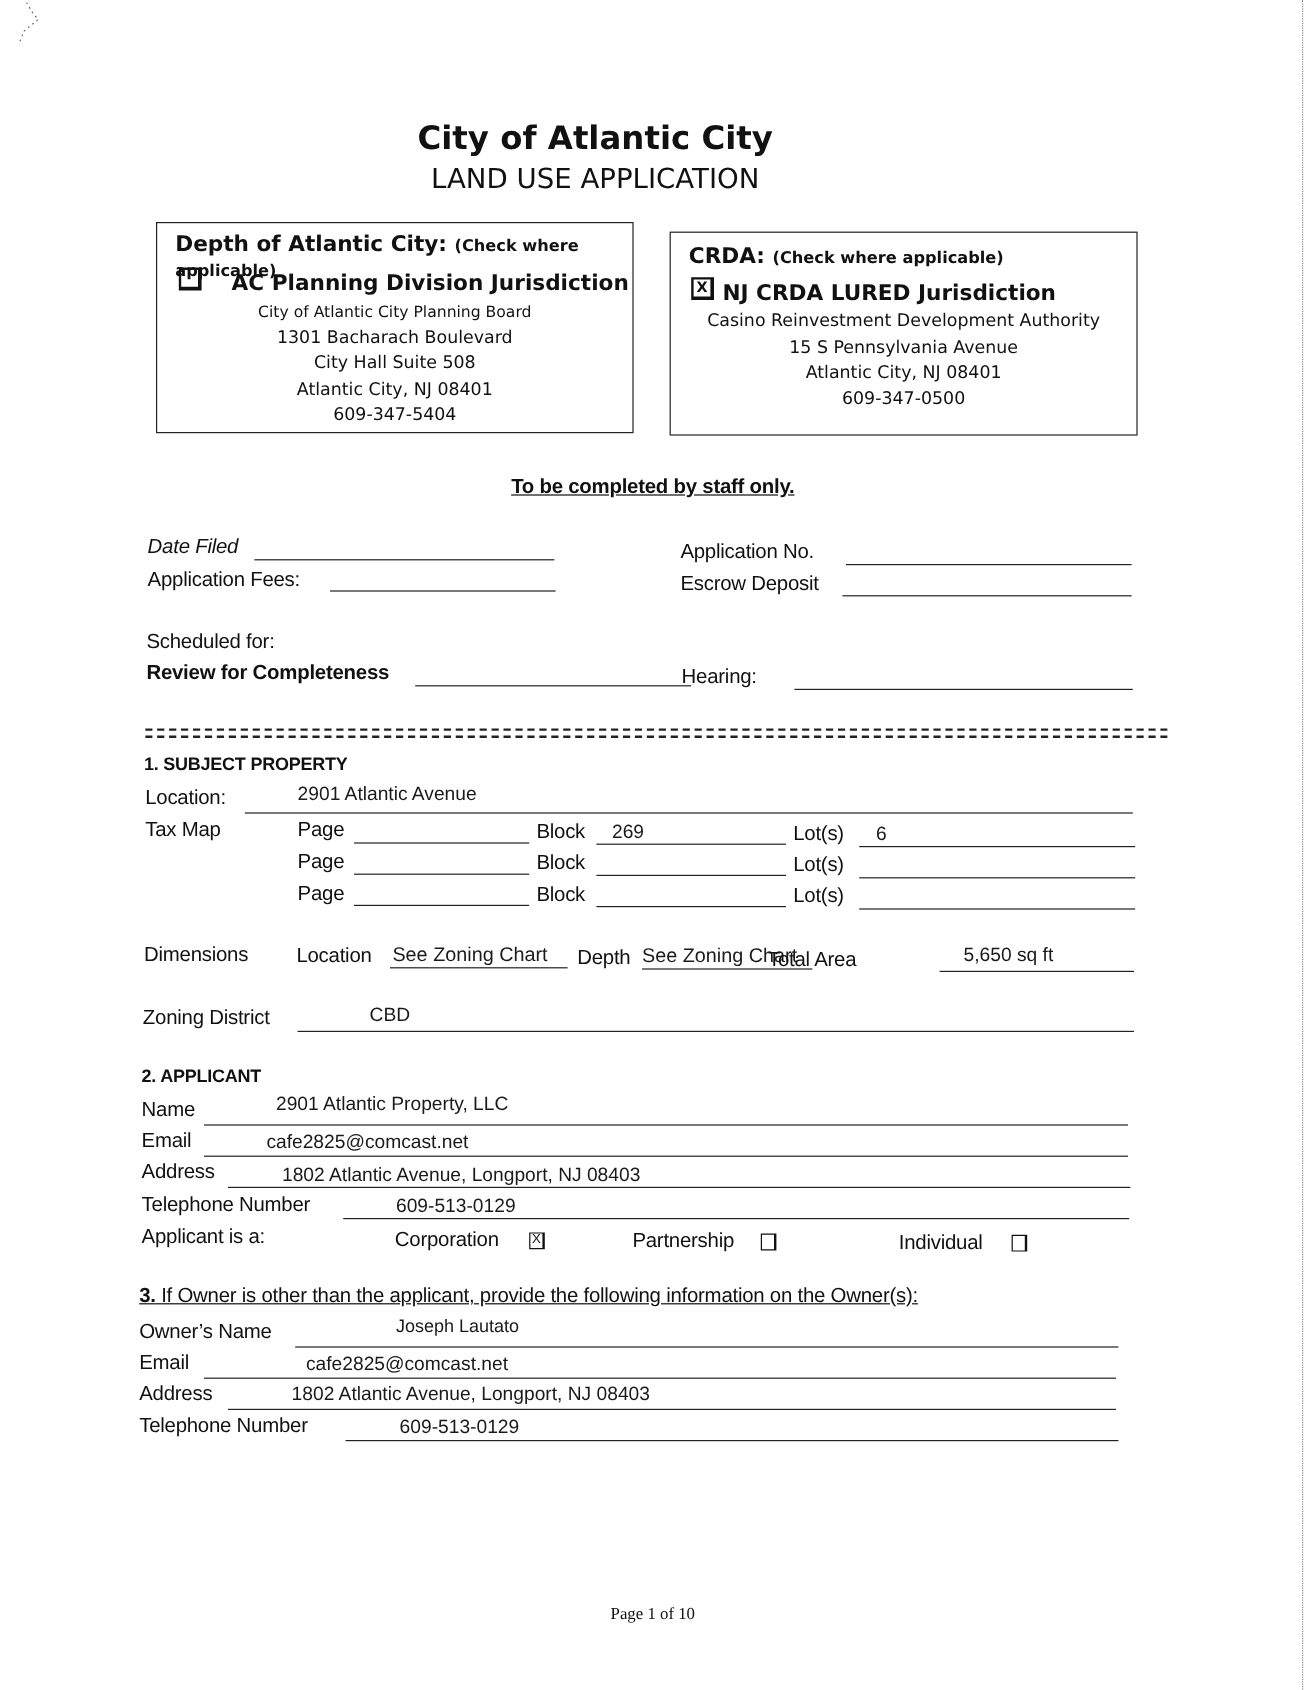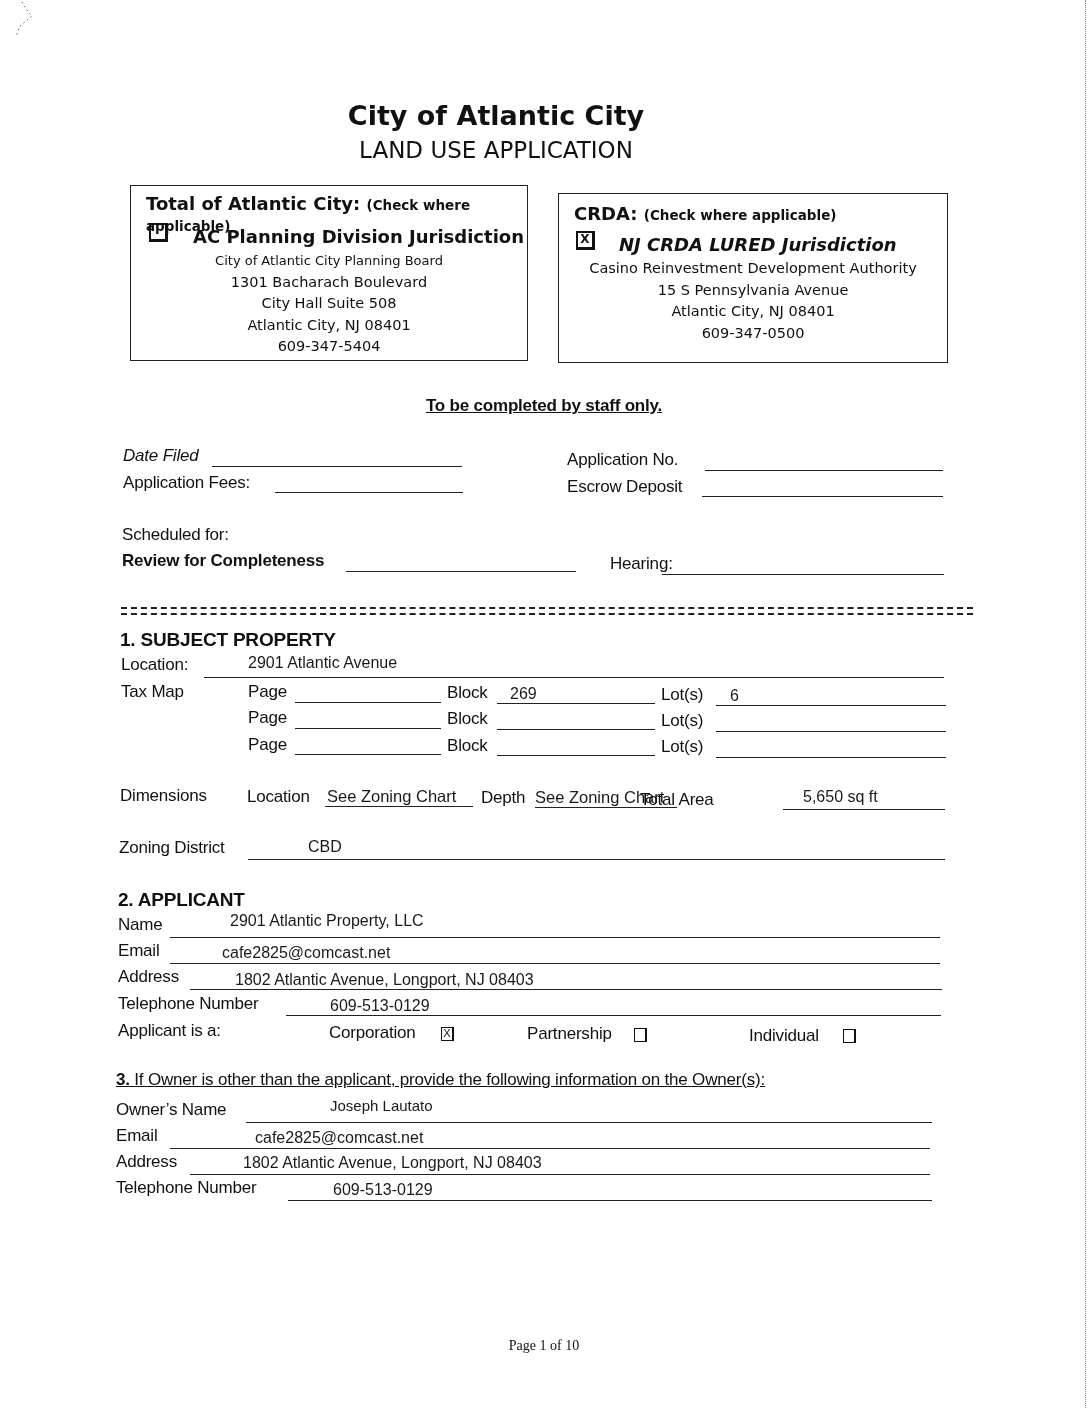--- a/index.html
+++ b/index.html
@@ -11,21 +11,21 @@
   .title2 { font-size: 23px; font-weight: normal; text-align: center; width: 100%; }
   .box { position: absolute; border: 1.5px solid #222; background: #fff; }
   .box .hdr { position: absolute; font-weight: bold; font-size: 18px; }
   .box .hdr small { font-size: 13.5px; font-weight: bold; }
   .box .jur { position: absolute; font-weight: bold; font-size: 18px; }
   .box .addr { position: absolute; text-align: center; font-size: 14.5px; line-height: 21.5px; }
   .cb { display: inline-block; width: 14px; height: 14px; border: 2px solid #111; border-right-width: 3px; border-bottom-width: 3px; position: absolute; font-size: 12px; line-height: 13px; text-align: center; font-weight: bold; box-sizing: content-box; }
   .lbl { position: absolute; font-size: 17px; white-space: nowrap; }
   .line { position: absolute; height: 0; border-bottom: 1.5px solid #222; }
   .val { position: absolute; font-size: 16px; white-space: nowrap; color: #1a1a1a; }
-  .sect { position: absolute; font-size: 19px; font-weight: bold; white-space: nowrap; }
+  .sect { position: absolute; font-size: 15px; font-weight: bold; white-space: nowrap; }
   .dashes { position: absolute; left: 121px; top: 605px; width: 852px; height: 12px; overflow: hidden; }
   .dashes .r1, .dashes .r2 { position: absolute; left: 0; width: 100%; height: 0; border-top: 2px dashed #222; }
   .dashes .r1 { top: 2px; } .dashes .r2 { top: 8px; }
   .smallcb { display: inline-block; width: 10px; height: 12px; border: 1.5px solid #111; border-right-width: 2.5px; position: absolute; font-size: 11px; line-height: 11px; text-align: center; }
   .footer { position: absolute; top: 1338px; left: 0; width: 100%; text-align: center; font-family: "Liberation Serif", serif; font-size: 14px; }
   .scanedge { position: absolute; right: 2px; top: 0; width: 0; height: 1408px; border-right: 1px dotted #888; }
   .corner { position: absolute; left: 12px; top: 2px; width: 30px; height: 36px; }
 </style>
 </head>
 <body>
@@ -35,41 +35,41 @@
   <path d="M10 0 L16 10 L20 14 L8 24 L4 34" fill="none" stroke="#666" stroke-width="1" stroke-dasharray="1.5 3"></path>
 </svg>
 
 <div class="abs sans" style="top:100px; left:0; width:992px;">
   <div class="title1">City of Atlantic City</div>
   <div class="title2" style="margin-top:6px;">LAND USE APPLICATION</div>
 </div>
 
 <div class="box sans" style="left:130px; top:185px; width:396px; height:174px;">
   <div class="hdr" style="left:15px; top:7px;">
-    <span>Total of Atlantic City:</span>
+    <span>Depth of Atlantic City:</span>
     <small>(Check where applicable)</small>
   </div>
   <span class="cb" style="left:18px; top:37px;"></span>
   <div class="jur" style="left:62px; top:40px;">AC Planning Division Jurisdiction</div>
   <div class="addr" style="left:0; top:64px; width:396px;">
     <div style="font-size:13px;">City of Atlantic City Planning Board</div>
     <div>1301 Bacharach Boulevard</div>
     <div>City Hall Suite 508</div>
     <div>Atlantic City, NJ 08401</div>
     <div>609-347-5404</div>
   </div>
 </div>
 
 <div class="box sans" style="left:558px; top:193px; width:388px; height:168px;">
   <div class="hdr" style="left:15px; top:9px;">
     <span>CRDA:</span>
     <small>(Check where applicable)</small>
   </div>
   <span class="cb" style="left:17px; top:37px;">X</span>
-  <div class="jur" style="left:60px; top:40px;font-style:italic;">NJ CRDA LURED Jurisdiction</div>
+  <div class="jur" style="left:43px; top:40px;">NJ CRDA LURED Jurisdiction</div>
   <div class="addr" style="left:0; top:64px; width:388px;">
     <div>Casino Reinvestment Development Authority</div>
     <div>15 S Pennsylvania Avenue</div>
     <div>Atlantic City, NJ 08401</div>
     <div>609-347-0500</div>
   </div>
 </div>
 
 <div class="abs narrow" style="top:396px; left:0; width:1088px; text-align:center; font-size:17px; font-weight:bold; text-decoration:underline;">To be completed by staff only.</div>
 
@@ -81,21 +81,21 @@
 
 <div class="lbl narrow" style="left:567px; top:450px;">Application No.</div>
 <div class="line" style="left:705px; top:470px; width:238px;"></div>
 
 <div class="lbl narrow" style="left:567px; top:477px;">Escrow Deposit</div>
 <div class="line" style="left:702px; top:496px; width:241px;"></div>
 
 <div class="lbl narrow" style="left:122px; top:525px;">Scheduled for:</div>
 <div class="lbl narrow" style="left:122px; top:551px;font-weight:bold;">Review for Completeness</div>
 <div class="line" style="left:346px; top:571px; width:230px;"></div>
-<div class="lbl narrow" style="left:610px; top:554px;text-align:right;">Hearing:</div>
+<div class="lbl narrow" style="left:568px; top:554px;text-align:right;">Hearing:</div>
 <div class="line" style="left:662px; top:574px; width:282px;"></div>
 
 <div class="dashes">
   <div class="r1"></div>
     <div class="r2"></div>
 </div>
 
 <div class="sect narrow" style="left:120px; top:629px;">1. SUBJECT PROPERTY</div>
 
 <div class="lbl narrow" style="left:121px; top:655px;">Location:</div>

